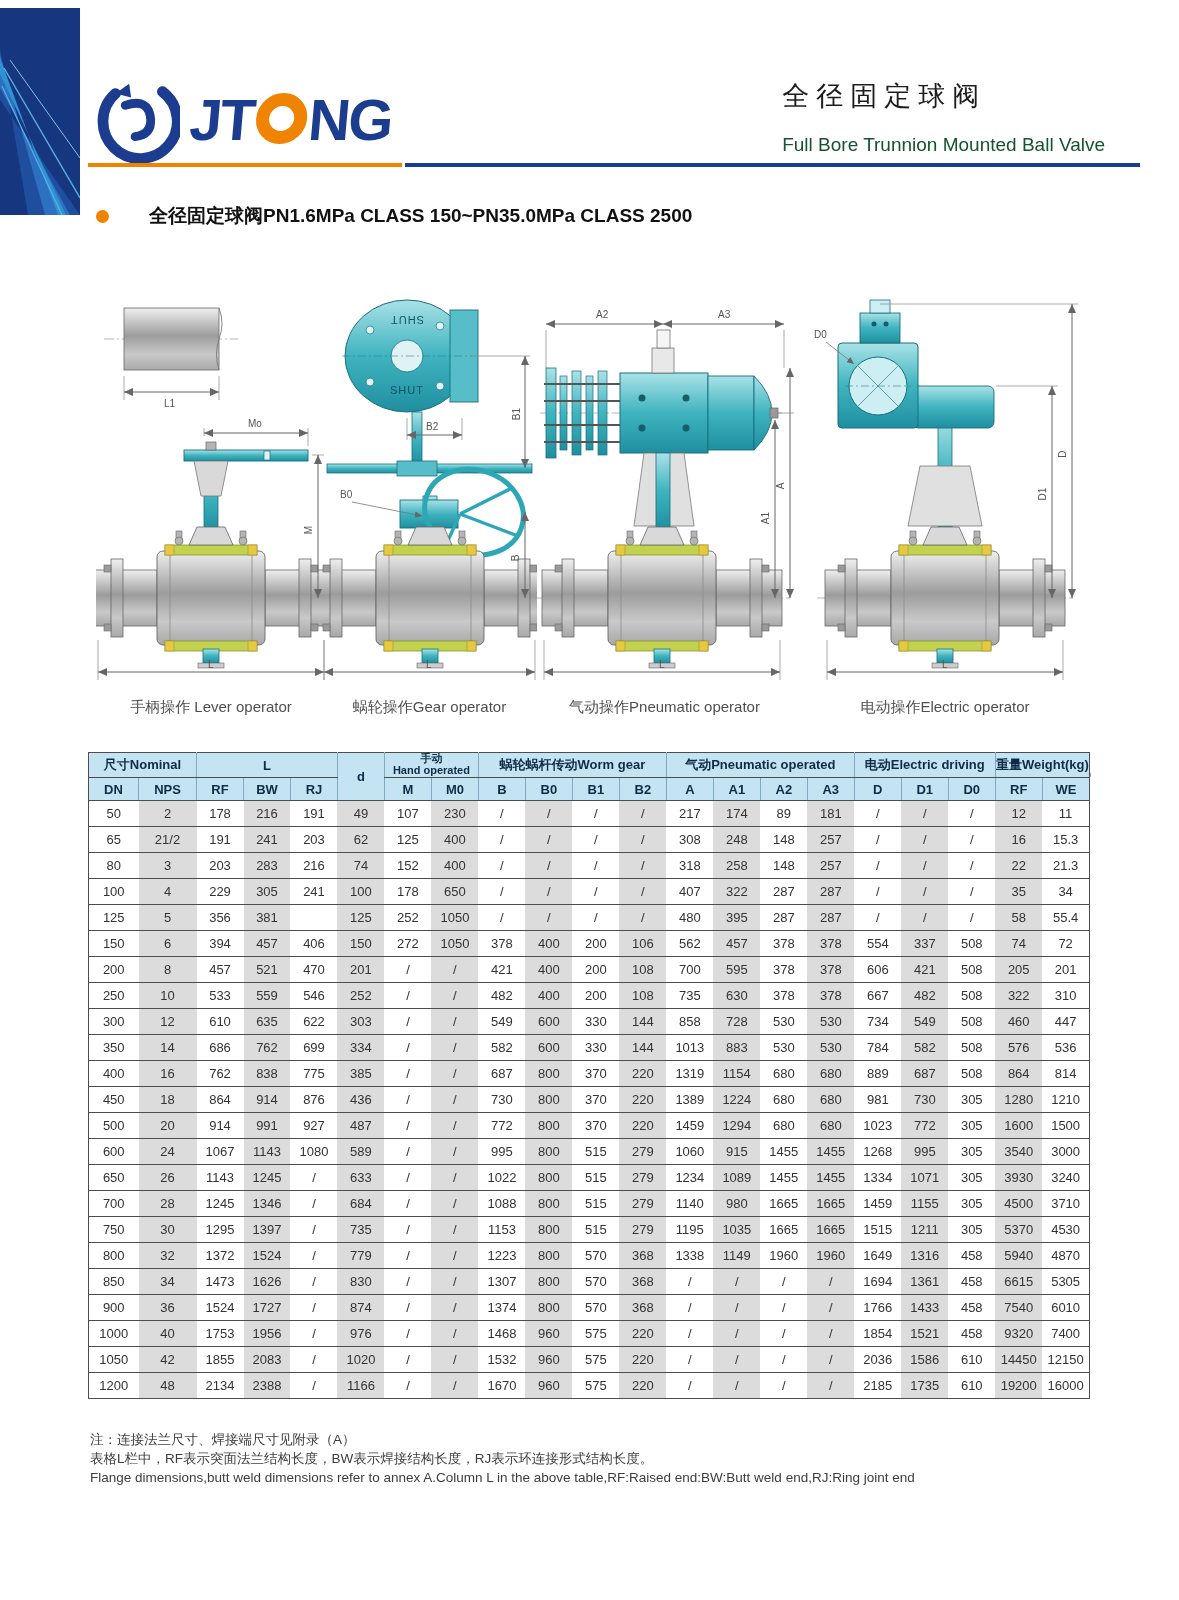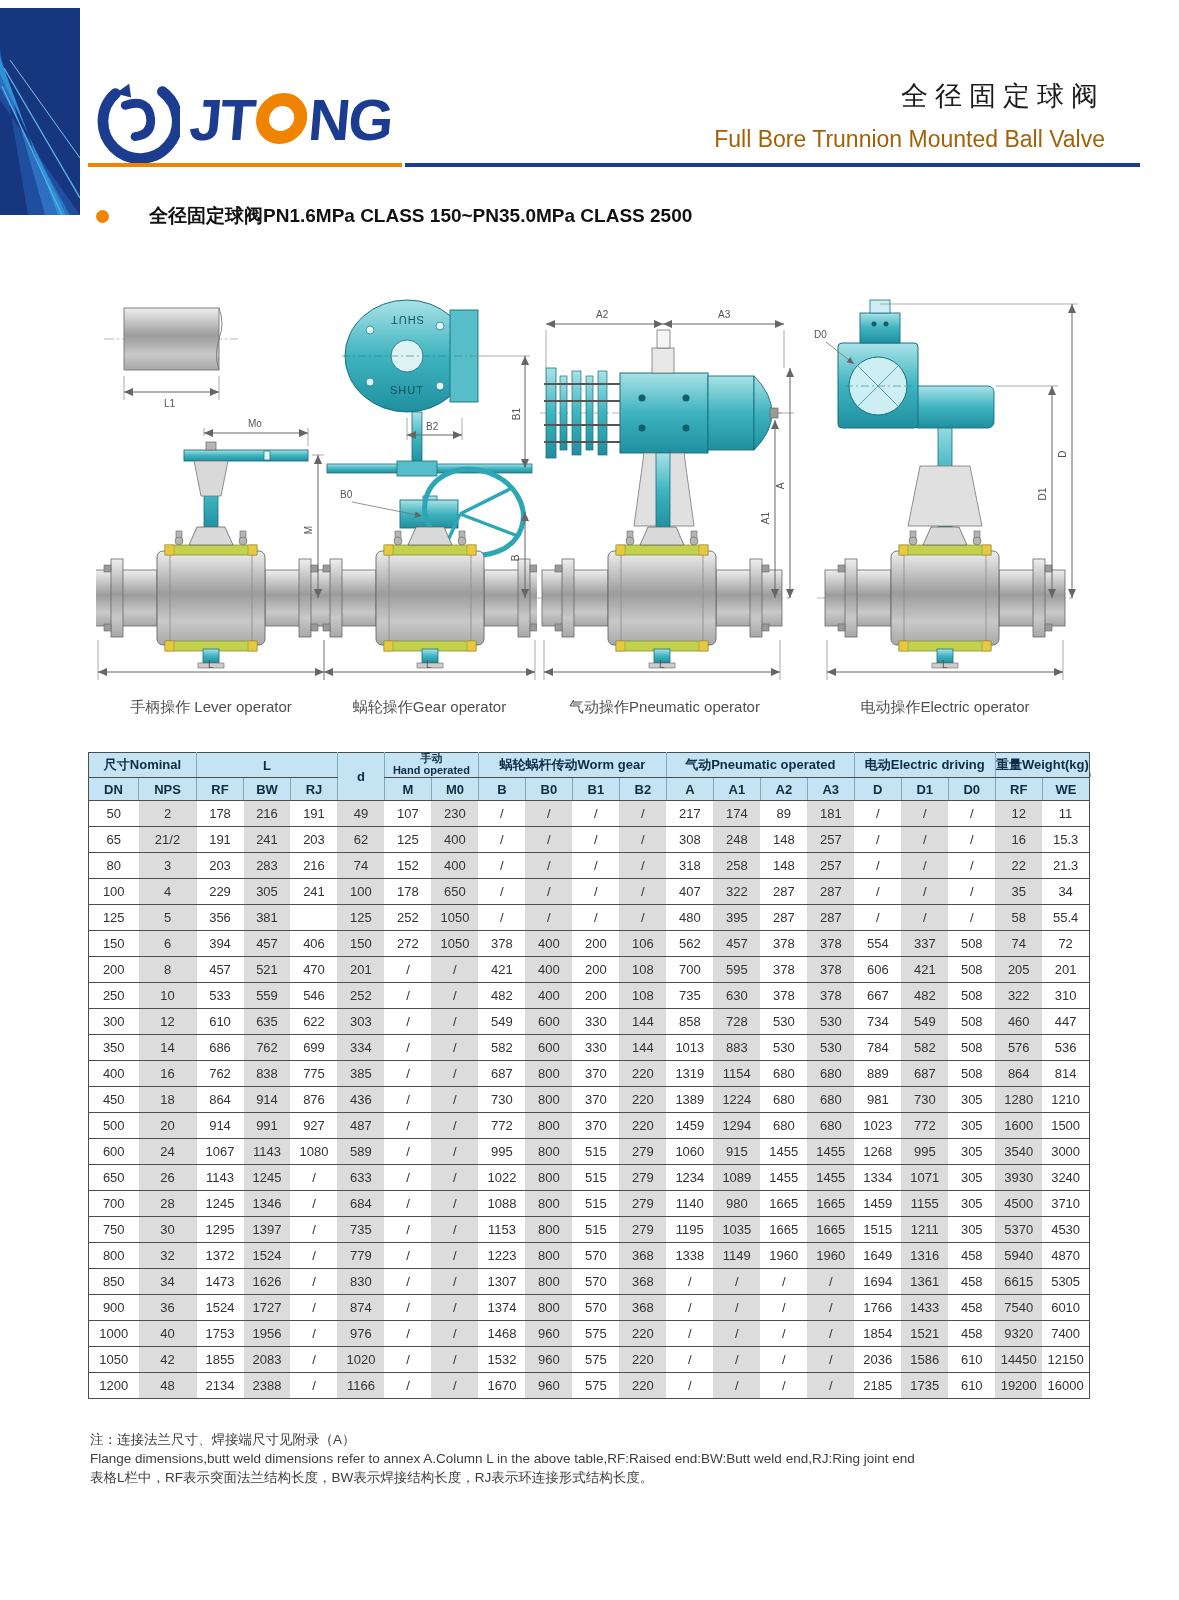--- a/index.html
+++ b/index.html
@@ -5,23 +5,23 @@
   html,body{margin:0;padding:0;background:#e9e9e9;}
   .page{position:relative;width:1179px;height:1600px;background:#ffffff;
         font-family:"Liberation Sans","DejaVu Sans",sans-serif;overflow:hidden;margin:0 auto;}
   
   .corner{position:absolute;left:0;top:8px;width:80px;height:207px;}
   
   .logo-row{position:absolute;left:92px;top:72px;height:95px;display:flex;align-items:center;}
   .logo-emblem{width:88px;height:88px;margin-right:10px;}
   .logo-text{font-size:58px;font-weight:bold;color:#1b3c8f;letter-spacing:-2px;transform:skewX(-5deg);display:flex;align-items:center;line-height:1;}
   .logo-o{display:inline-block;width:25px;height:25px;border:13px solid #f08300;border-radius:50%;margin:0 2px 4px 2px;}
-  .hdr-titles{position:absolute;right:74px;top:78px;text-align:right;}
+  .hdr-titles{position:absolute;right:74px;top:78px;}
   .hdr-zh{font-size:27px;color:#1c1c1c;letter-spacing:7px;}
-  .hdr-en{font-size:23px;color:#a16207;margin-top:12px;}
+  .hdr-en{font-size:19px;color:#14532d;margin-top:20px;}
   .rule-orange{position:absolute;left:88px;top:163px;width:314px;height:4px;background:#f08300;}
   .rule-navy{position:absolute;left:405px;top:163px;width:735px;height:4px;background:#1b3c8f;}
   
   .bullet{display:inline-block;width:13px;height:13px;border-radius:50%;background:#f08300;margin-right:7px;flex:0 0 auto;}
   .sec-title{position:absolute;left:96px;top:203px;display:flex;align-items:center;
              font-size:19px;font-weight:bold;color:#111;gap:33px;}
   
   .draw-block{position:absolute;top:268px;height:455px;}
   .draw-block svg{display:block;}
   .caption{text-align:center;font-size:15px;color:#4f4f4f;margin-top:2px;}
@@ -894,18 +894,18 @@
           <td class="stripe">1735</td>
           <td>610</td>
           <td class="stripe">19200</td>
           <td>16000</td>
         </tr>
       </tbody>
   </table>
 
   <div class="notes">
     <div>注：连接法兰尺寸、焊接端尺寸见附录（A）</div>
+    <div>表格L栏中，RF表示突面法兰结构长度，BW表示焊接结构长度，RJ表示环连接形式结构长度。</div>
     <div>Flange dimensions,butt weld dimensions refer to annex A.Column L in the above table,RF:Raised end:BW:Butt weld end,RJ:Ring joint end</div>
-    <div>表格L栏中，RF表示突面法兰结构长度，BW表示焊接结构长度，RJ表示环连接形式结构长度。</div>
   </div>
 
 
 </div>
 
 </body></html>

